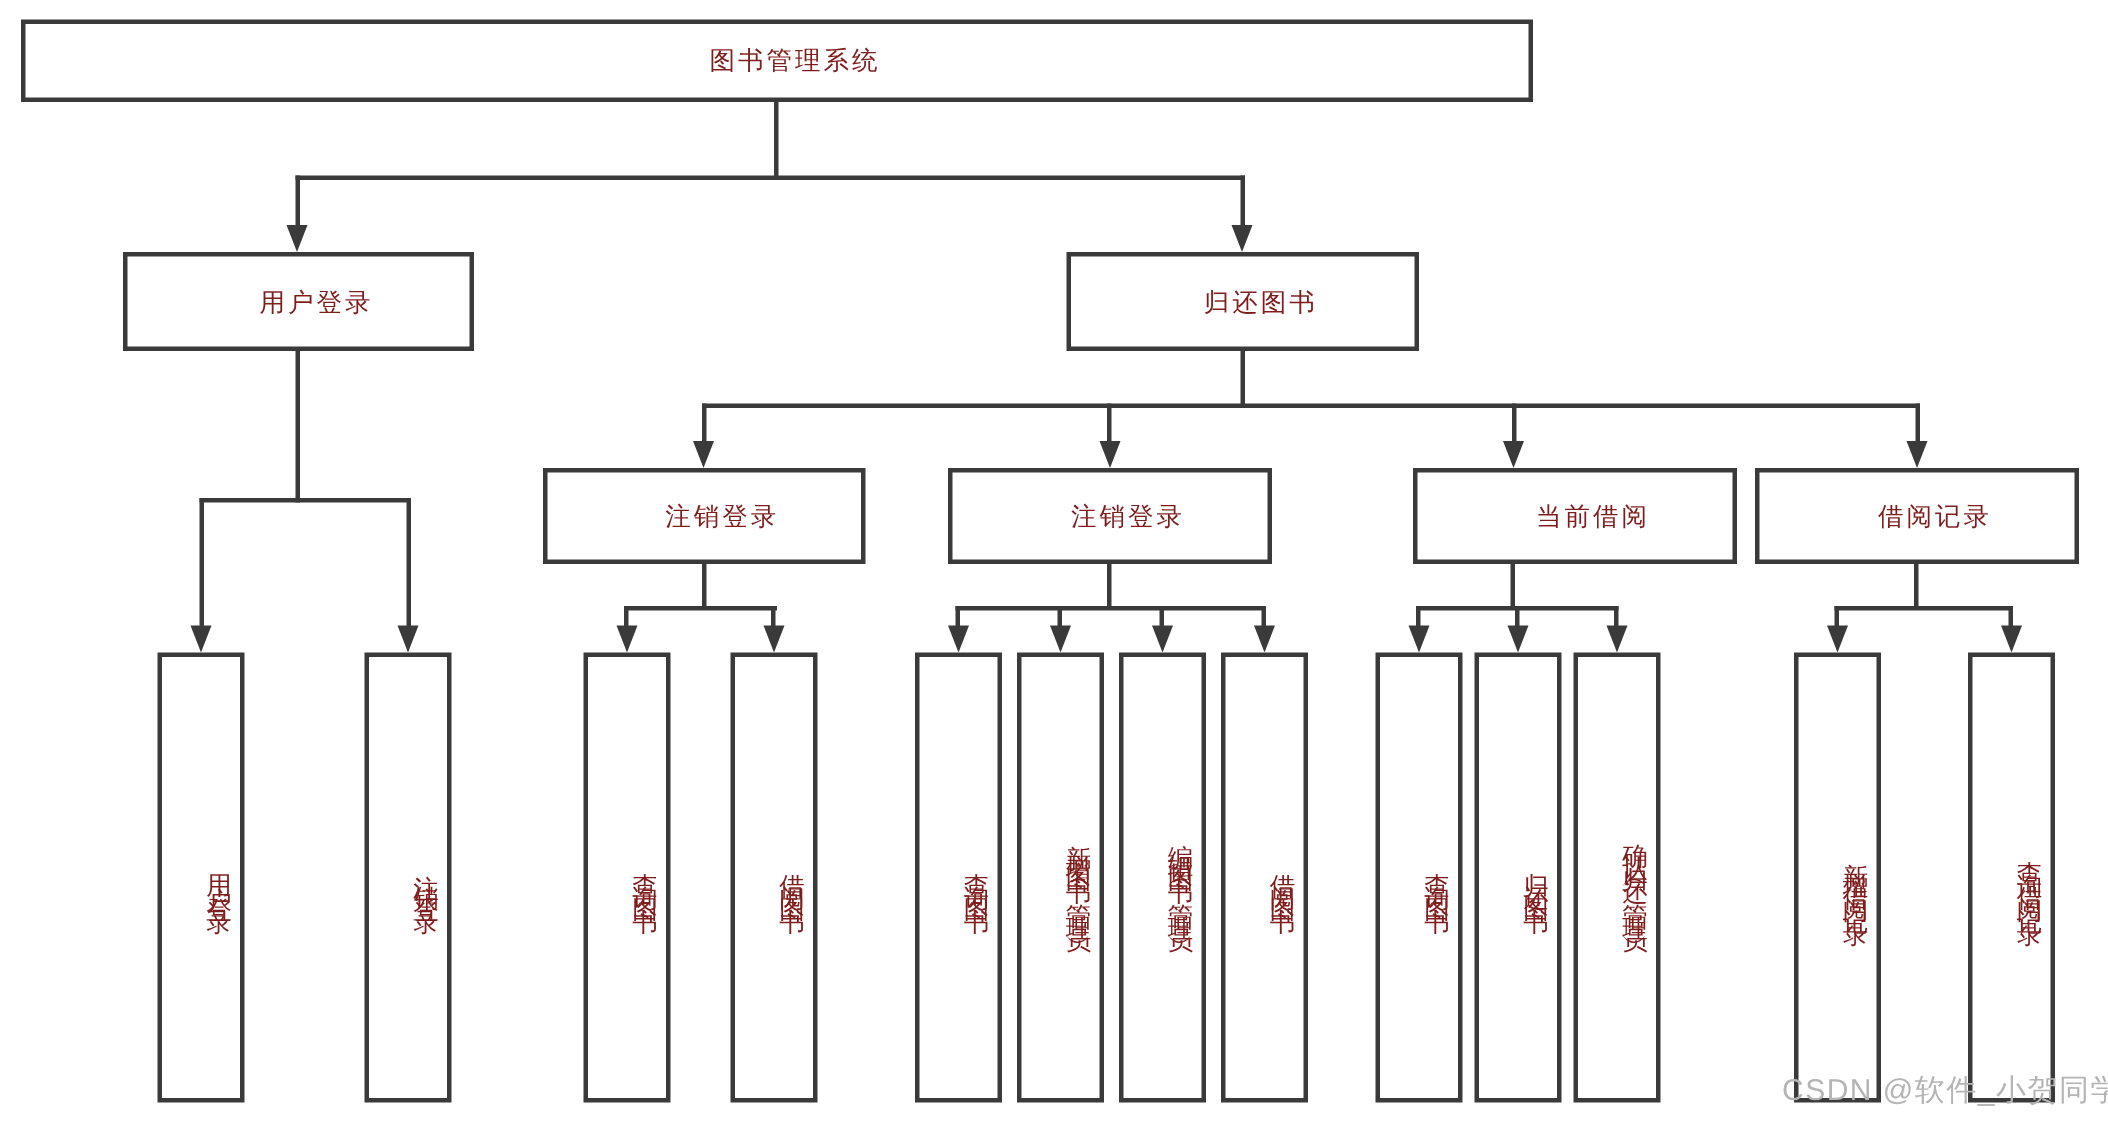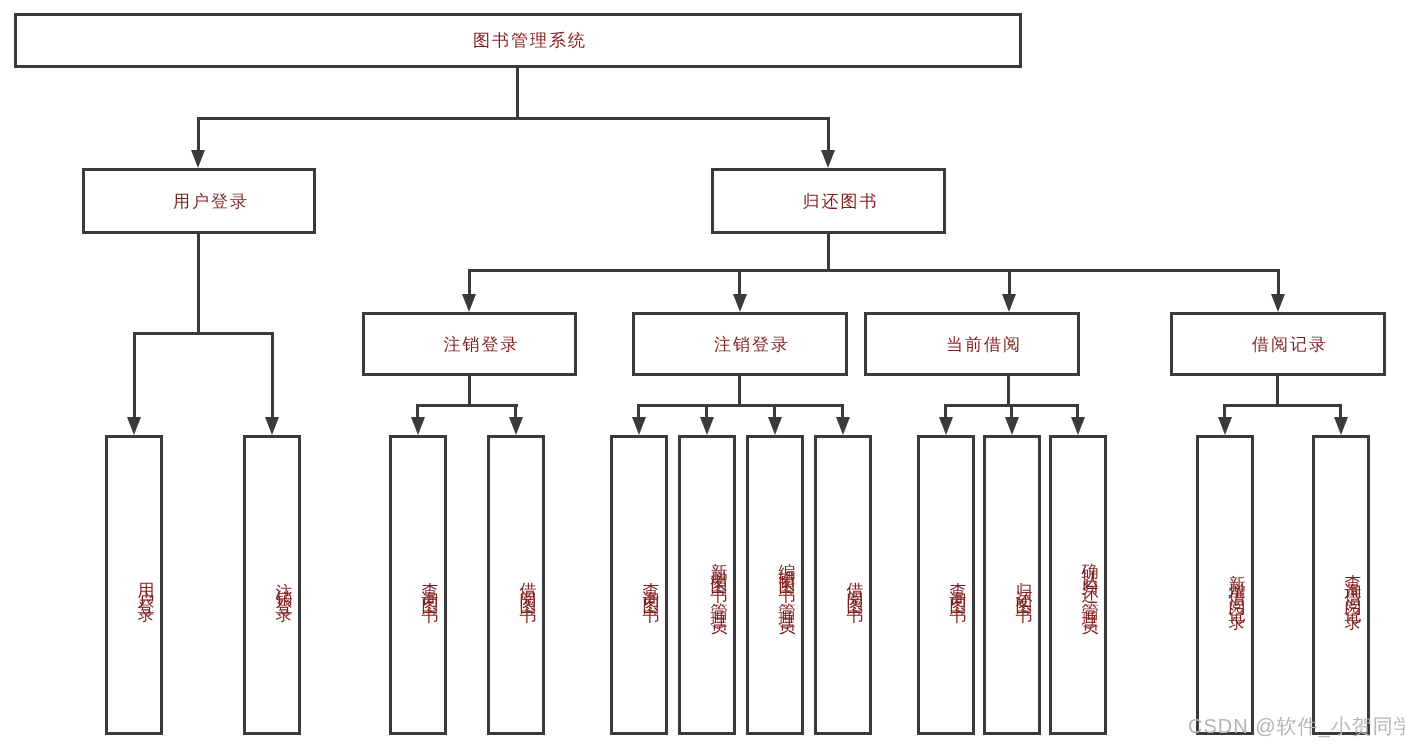--- a/index.html
+++ b/index.html
@@ -47,21 +47,21 @@
   <div class="box" style="left:711px; top:168px; width:235px; height:66px;">
     <span>归还图书</span>
   </div>
 
   <div class="box" style="left:362px; top:312px; width:215px; height:64px;">
     <span>注销登录</span>
   </div>
   <div class="box" style="left:632px; top:312px; width:216px; height:64px;">
     <span>注销登录</span>
   </div>
-  <div class="box" style="left:864px; top:312px; width:216px; height:64px;text-align:right;">
+  <div class="box" style="left:942px; top:312px; width:216px; height:64px;text-align:right;">
     <span>当前借阅</span>
   </div>
   <div class="box" style="left:1170px; top:312px; width:216px; height:64px;">
     <span>借阅记录</span>
   </div>
 
   <div class="box vbox" style="left:105px; top:435px; width:58px; height:300px;">
     <span>用户登录</span>
   </div>
   <div class="box vbox" style="left:243px; top:435px; width:58px; height:300px;">

